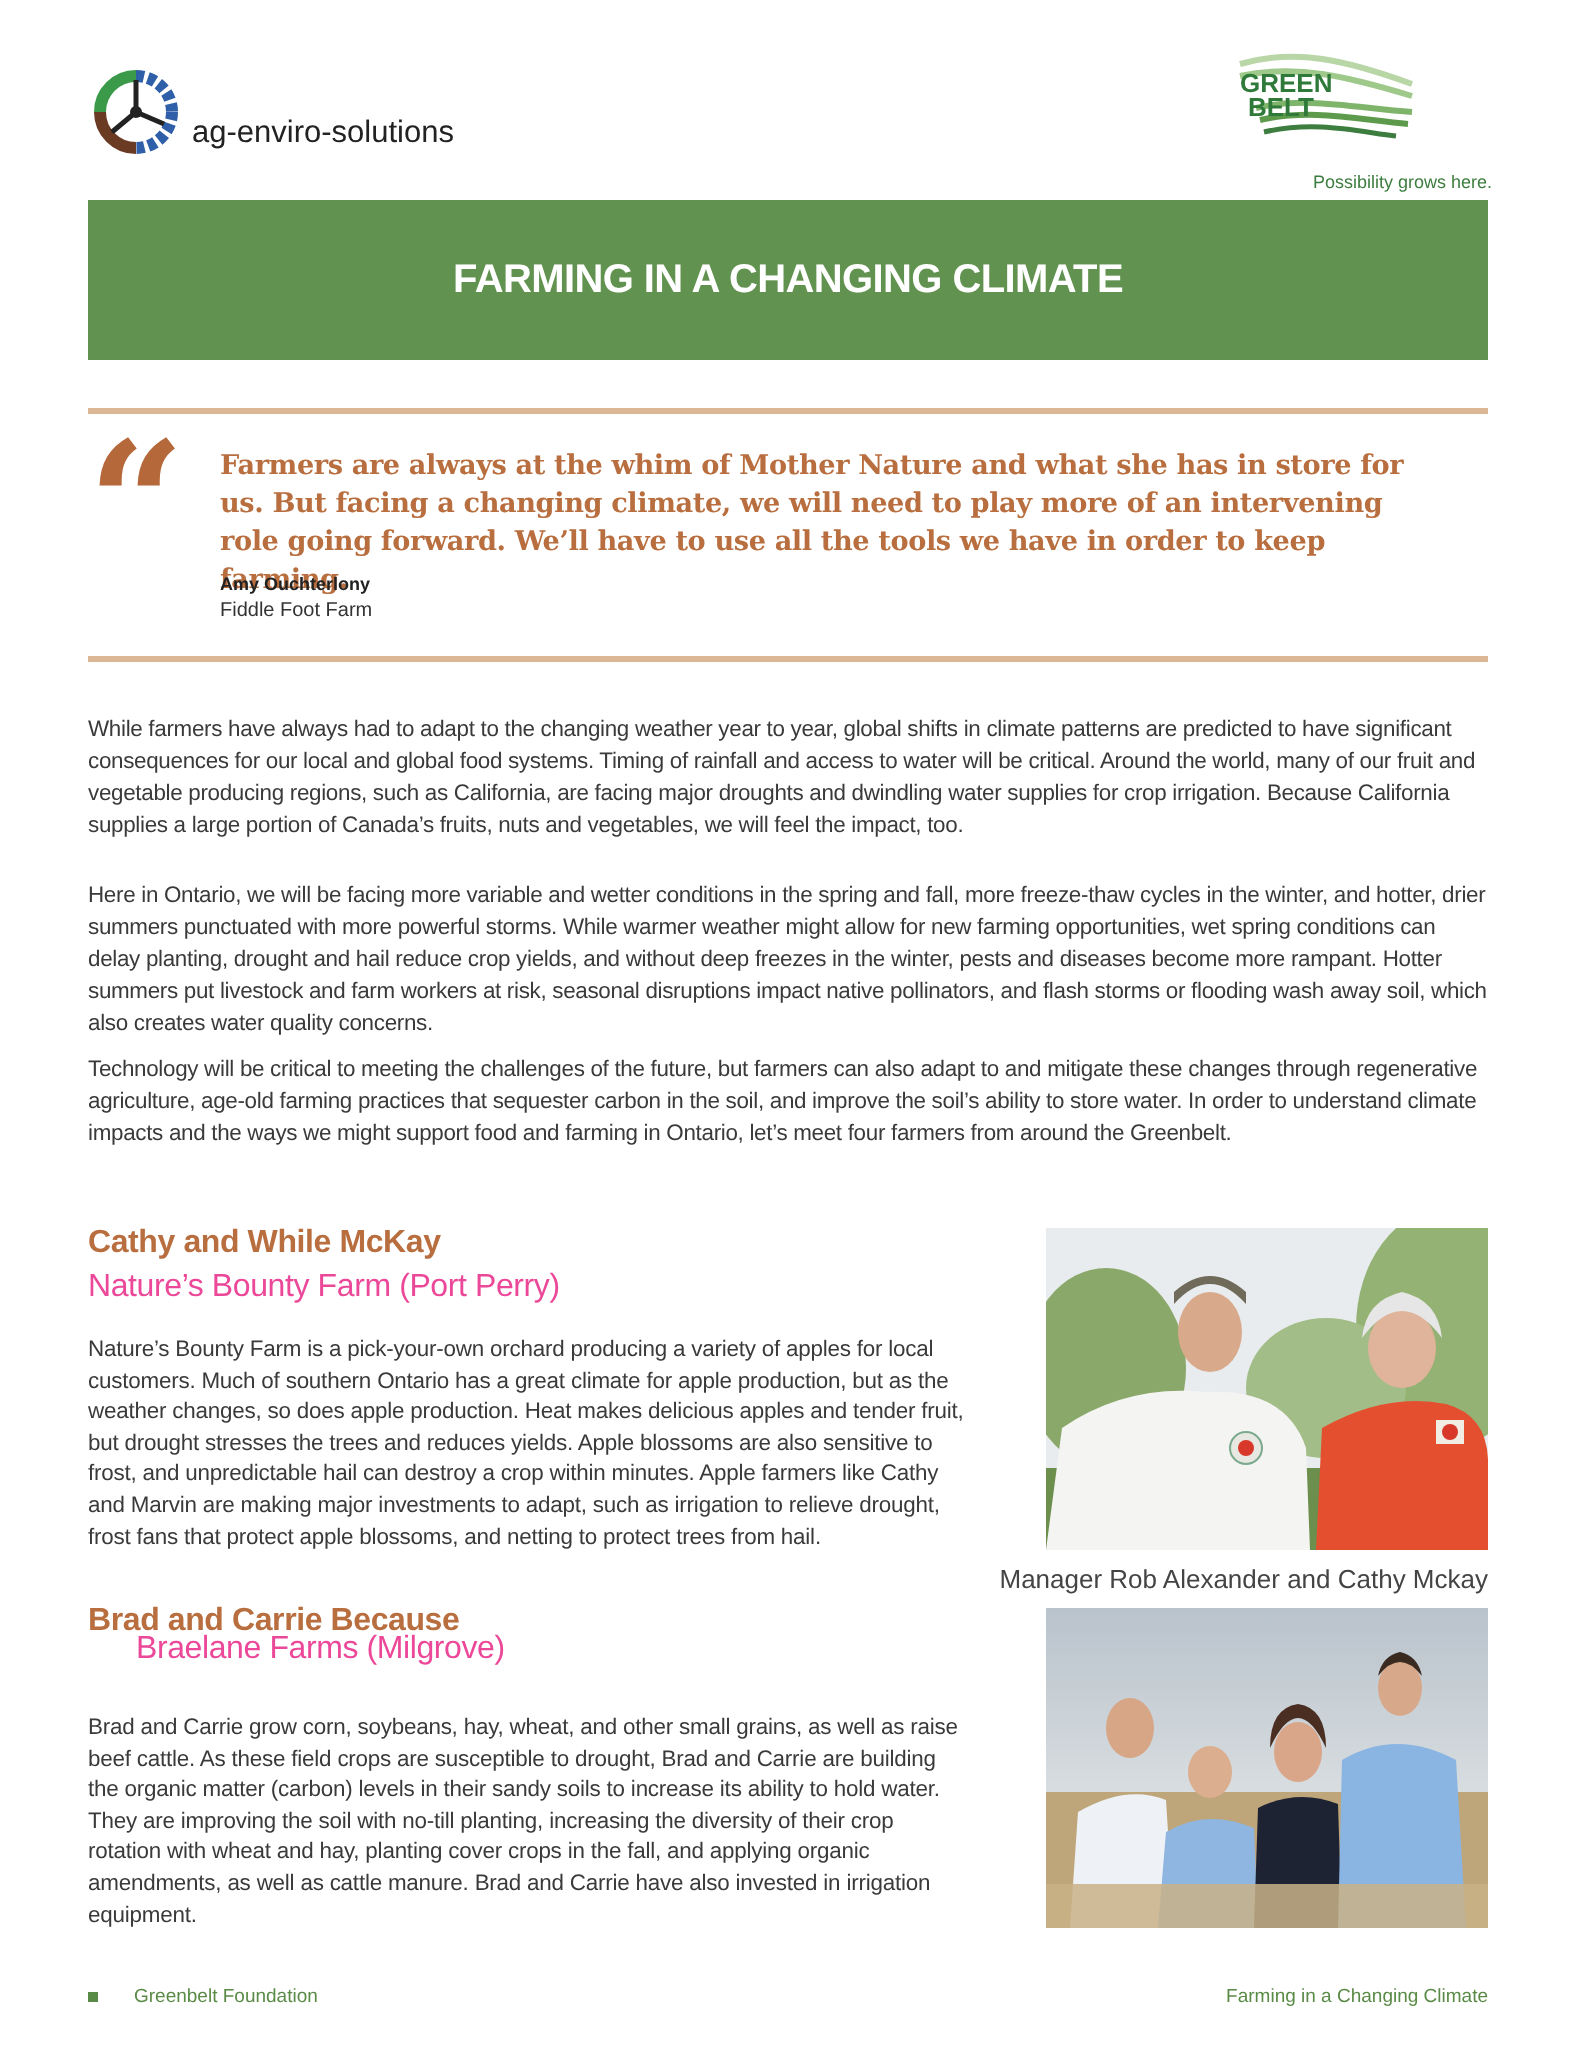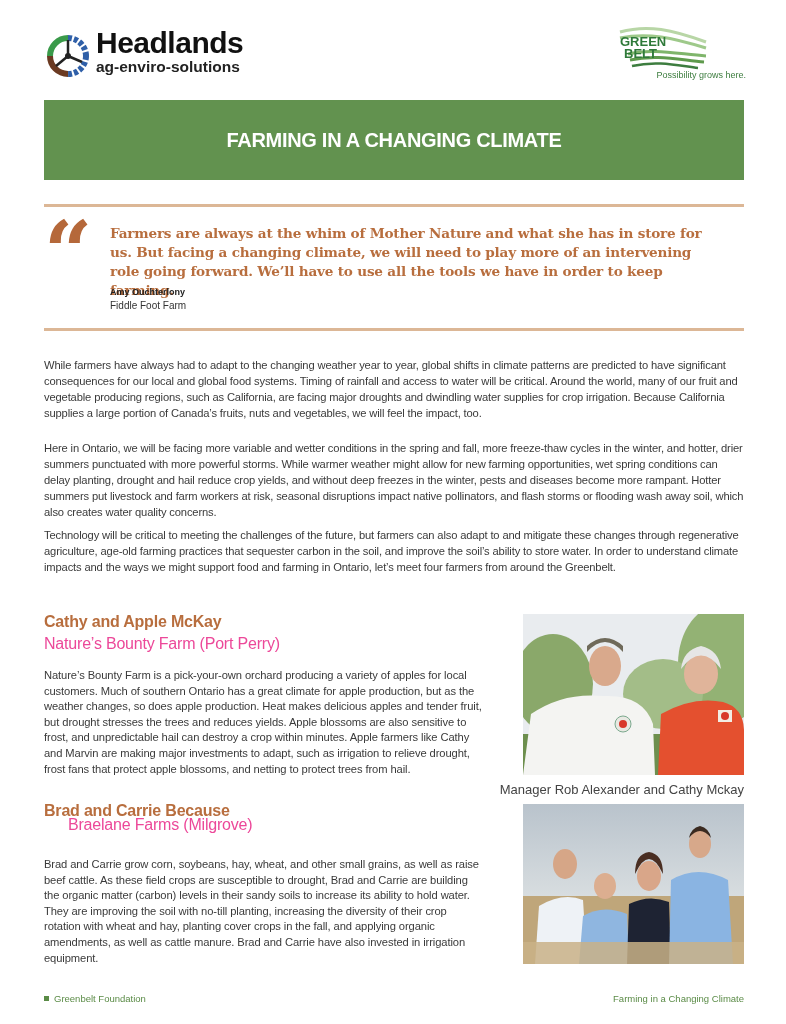--- a/index.html
+++ b/index.html
@@ -5,25 +5,25 @@
   html, body { margin: 0; padding: 0; background: #ffffff; }
   body { width: 786px; height: 1024px; position: relative; overflow: hidden;
          font-family: "Liberation Sans", "DejaVu Sans", sans-serif; color: #3a3a3a; }
   .abs { position: absolute; }
 
   
   .hl-logo { left: 44px; top: 30px; width: 200px; height: 50px; }
   .hl-logo svg { position: absolute; left: 0; top: 2px; }
   .hl-name { position: absolute; left: 52px; top: -4px; font-family: "Liberation Sans", sans-serif;
              font-weight: bold; font-size: 30px; color: #111; letter-spacing: -0.5px; }
-  .hl-sub { position: absolute; left: 52px; top: 28px; font-size: 15.5px; color: #222; letter-spacing: 0; font-weight: bold; }
+  .hl-sub { position: absolute; left: 52px; top: 28px; font-size: 15.5px; color: #222; letter-spacing: 0; }
 
   .gb-logo { left: 610px; top: 22px; width: 140px; height: 70px; }
   .gb-logo svg { position: absolute; left: 8px; top: 2px; }
-  .gb-tag { position: absolute; right: 4px; top: 48px; font-size: 9px; color: #3d7d3f; white-space: nowrap; margin-left: 12px; }
+  .gb-tag { position: absolute; right: 4px; top: 64px; font-size: 9px; color: #3d7d3f; white-space: nowrap; margin-left: 12px; }
 
   
   .banner { left: 44px; top: 100px; width: 700px; height: 80px; background: #62924f;
             display: flex; align-items: center; justify-content: center; }
   .banner-title { color: #ffffff; font-weight: bold; font-size: 20px; letter-spacing: -0.3px; }
 
   
   .rule { left: 44px; width: 700px; height: 3px; background: #dcb796; }
   .quote-mark { left: 44px; top: 210px; font-family: "DejaVu Serif", serif; font-weight: bold;
                 font-size: 84px; line-height: 1; color: #b5683a; }
@@ -38,39 +38,38 @@
   
   .farmer-name { left: 44px; font-weight: bold; font-size: 16px; color: #b86e3e; letter-spacing: -0.2px; }
   .farm-name { left: 44px; font-size: 16px; color: #ec4899; letter-spacing: -0.2px; }
   .farmer-para { left: 44px; width: 440px; font-size: 11.2px; line-height: 15.6px; color: #3a3a3a; letter-spacing: -0.1px; }
 
   .photo { overflow: hidden; background: #dcdcdc; }
   .photo svg { display: block; }
   .caption { right: 42px; font-size: 13px; color: #444; text-align: left; }
 
   
-  .footer-left { left: 44px; top: 993px; font-size: 9.5px; color: #5a8b46; display: flex; align-items: center; gap: 5px; }
+  .footer-left { left: 44px; top: 993px; font-size: 9.5px; color: #5a8b46; display: flex; align-items: center; gap: 18px; }
   .footer-square { width: 5px; height: 5px; background: #5a8b46; display: inline-block; }
   .footer-right { right: 42px; top: 993px; font-size: 9.5px; color: #5a8b46; }
 </style>
 </head>
 <body>
 
 <div class="abs hl-logo">
   <svg width="48" height="48" viewBox="0 0 48 48">
     <path d="M6 24 A18 18 0 0 1 24 6" stroke="#3a9a4a" stroke-width="6" fill="none"></path>
     <path d="M24 6 A18 18 0 0 1 42 24" stroke="#2f5fa8" stroke-width="6" fill="none" stroke-dasharray="4 2"></path>
     <path d="M42 24 A18 18 0 0 1 24 42" stroke="#2f5fa8" stroke-width="6" fill="none" stroke-dasharray="4 2"></path>
     <path d="M24 42 A18 18 0 0 1 6 24" stroke="#6b3a22" stroke-width="6" fill="none"></path>
     <line x1="24" y1="24" x2="24" y2="8" stroke="#222" stroke-width="2.5"></line>
     <line x1="24" y1="24" x2="38" y2="30" stroke="#222" stroke-width="2.5"></line>
     <line x1="24" y1="24" x2="12" y2="34" stroke="#222" stroke-width="2.5"></line>
     <circle cx="24" cy="24" r="3" fill="#222"></circle>
   </svg>
-  <div class="hl-name">Headlands</div>
   <div class="hl-sub">ag-enviro-solutions</div>
 </div>
 
 <div class="abs gb-logo">
   <svg width="90" height="48" viewBox="0 0 90 48">
     <path d="M2 8 C30 0, 55 6, 88 18" stroke="#b8d6a6" stroke-width="3" fill="none"></path>
     <path d="M2 14 C30 8, 55 14, 88 24" stroke="#9ec98a" stroke-width="3" fill="none"></path>
     <path d="M10 30 C35 24, 60 30, 88 32" stroke="#7fb56b" stroke-width="3" fill="none"></path>
     <path d="M12 36 C38 30, 62 36, 86 38" stroke="#5e9a4c" stroke-width="3" fill="none"></path>
     <path d="M14 42 C40 36, 62 42, 80 44" stroke="#3d7d3f" stroke-width="2.5" fill="none"></path>
@@ -88,21 +87,21 @@
 <div class="abs quote-mark">“</div>
 <div class="abs quote-text">Farmers are always at the whim of Mother Nature and what she has in store for us. But facing a changing climate, we will need to play more of an intervening role going forward. We’ll have to use all the tools we have in order to keep farming.</div>
 <div class="abs quote-author">Amy Ouchterlony</div>
 <div class="abs quote-org">Fiddle Foot Farm</div>
 <div class="abs rule" style="top:328px;"></div>
 
 <div class="abs para" style="top:357px;">While farmers have always had to adapt to the changing weather year to year, global shifts in climate patterns are predicted to have significant consequences for our local and global food systems. Timing of rainfall and access to water will be critical. Around the world, many of our fruit and vegetable producing regions, such as California, are facing major droughts and dwindling water supplies for crop irrigation. Because California supplies a large portion of Canada’s fruits, nuts and vegetables, we will feel the impact, too.</div>
 <div class="abs para" style="top:440px;">Here in Ontario, we will be facing more variable and wetter conditions in the spring and fall, more freeze-thaw cycles in the winter, and hotter, drier summers punctuated with more powerful storms. While warmer weather might allow for new farming opportunities, wet spring conditions can delay planting, drought and hail reduce crop yields, and without deep freezes in the winter, pests and diseases become more rampant. Hotter summers put livestock and farm workers at risk, seasonal disruptions impact native pollinators, and flash storms or flooding wash away soil, which also creates water quality concerns.</div>
 <div class="abs para" style="top:527px;">Technology will be critical to meeting the challenges of the future, but farmers can also adapt to and mitigate these changes through regenerative agriculture, age-old farming practices that sequester carbon in the soil, and improve the soil’s ability to store water. In order to understand climate impacts and the ways we might support food and farming in Ontario, let’s meet four farmers from around the Greenbelt.</div>
 
-<div class="abs farmer-name" style="top:613px;">Cathy and Apple McKay</div>
+<div class="abs farmer-name" style="top:613px;">Cathy and While McKay</div>
 <div class="abs farm-name" style="top:635px;">Nature’s Bounty Farm (Port Perry)</div>
 <div class="abs farmer-para" style="top:668px;">Nature’s Bounty Farm is a pick-your-own orchard producing a variety of apples for local customers. Much of southern Ontario has a great climate for apple production, but as the weather changes, so does apple production. Heat makes delicious apples and tender fruit, but drought stresses the trees and reduces yields. Apple blossoms are also sensitive to frost, and unpredictable hail can destroy a crop within minutes. Apple farmers like Cathy and Marvin are making major investments to adapt, such as irrigation to relieve drought, frost fans that protect apple blossoms, and netting to protect trees from hail.</div>
 
 <div class="abs photo" style="left:523px; top:614px; width:221px; height:161px;">
   <svg width="221" height="161" viewBox="0 0 221 161">
     <rect width="221" height="161" fill="#e9ecef"></rect>
     <ellipse cx="30" cy="70" rx="40" ry="50" fill="#8aa86a"></ellipse>
     <ellipse cx="200" cy="50" rx="45" ry="60" fill="#93b274"></ellipse>
     <ellipse cx="140" cy="80" rx="40" ry="35" fill="#a3bd88"></ellipse>
     <rect y="120" width="221" height="41" fill="#6d8f4e"></rect>

